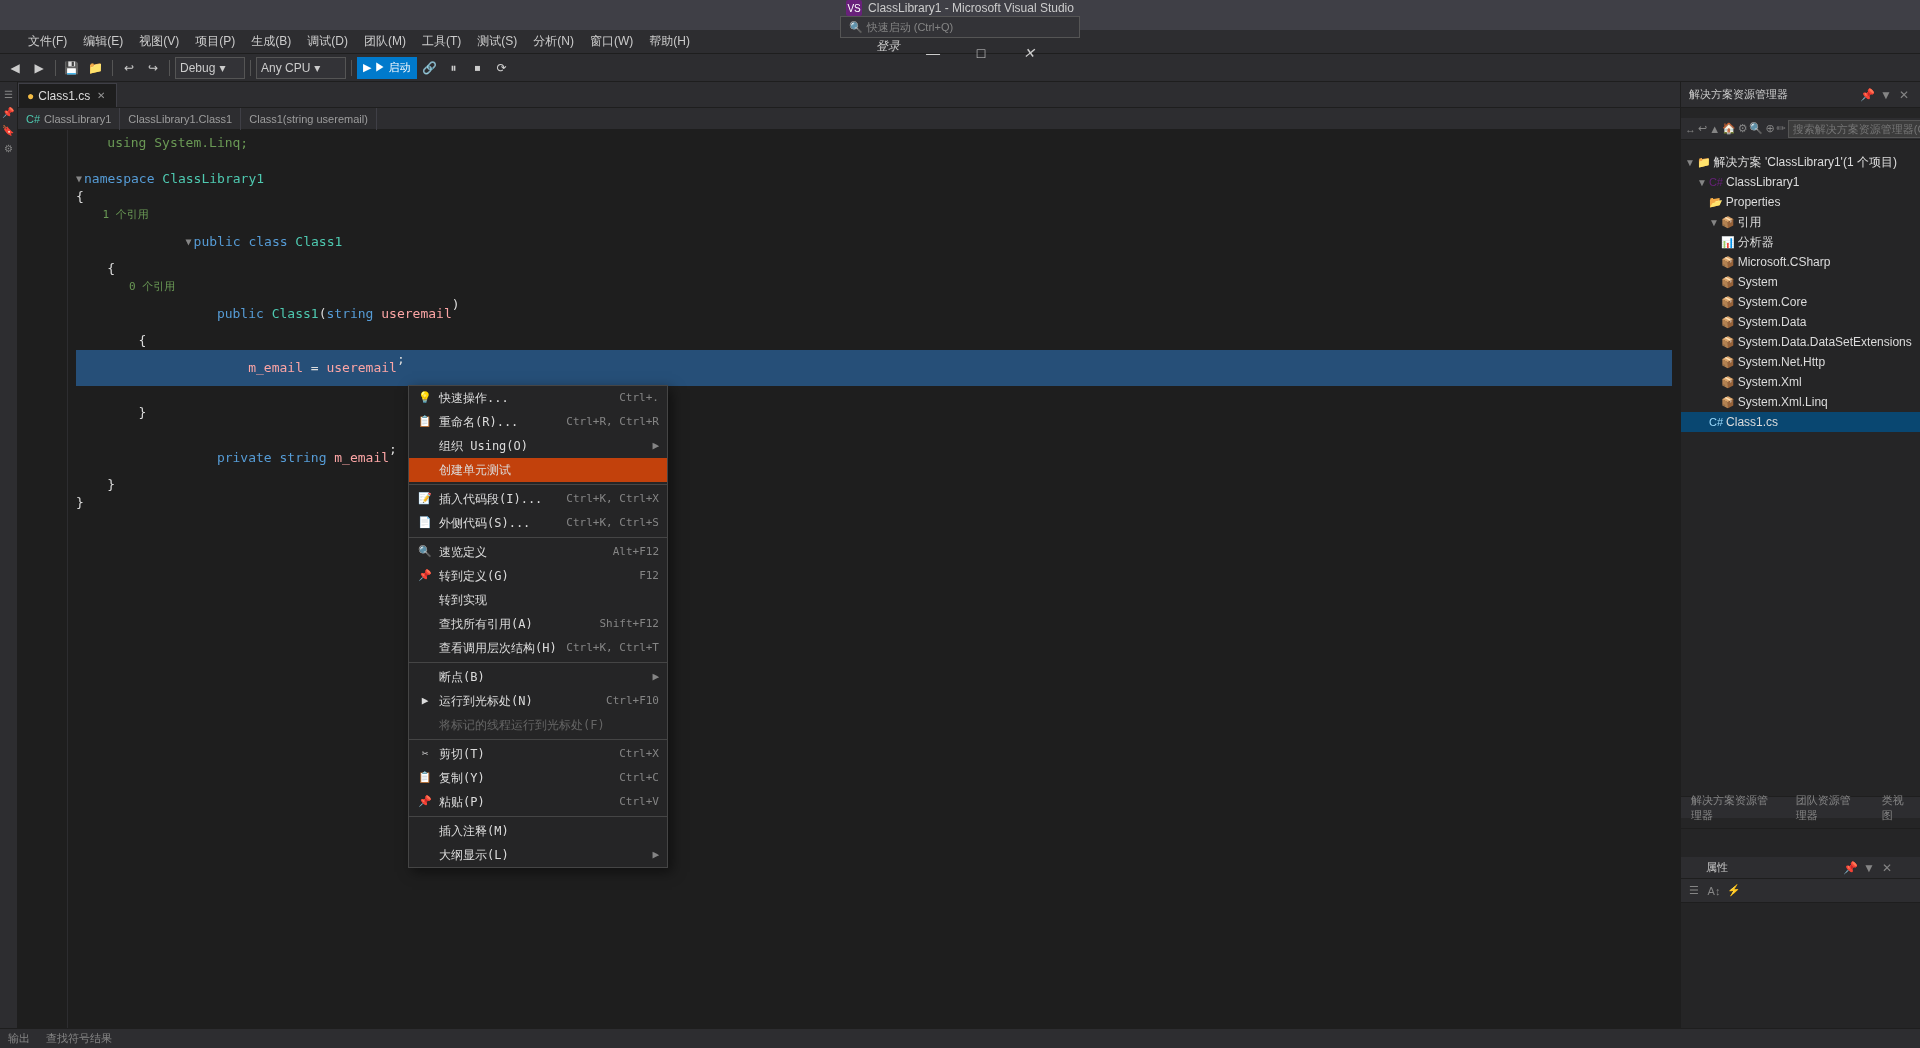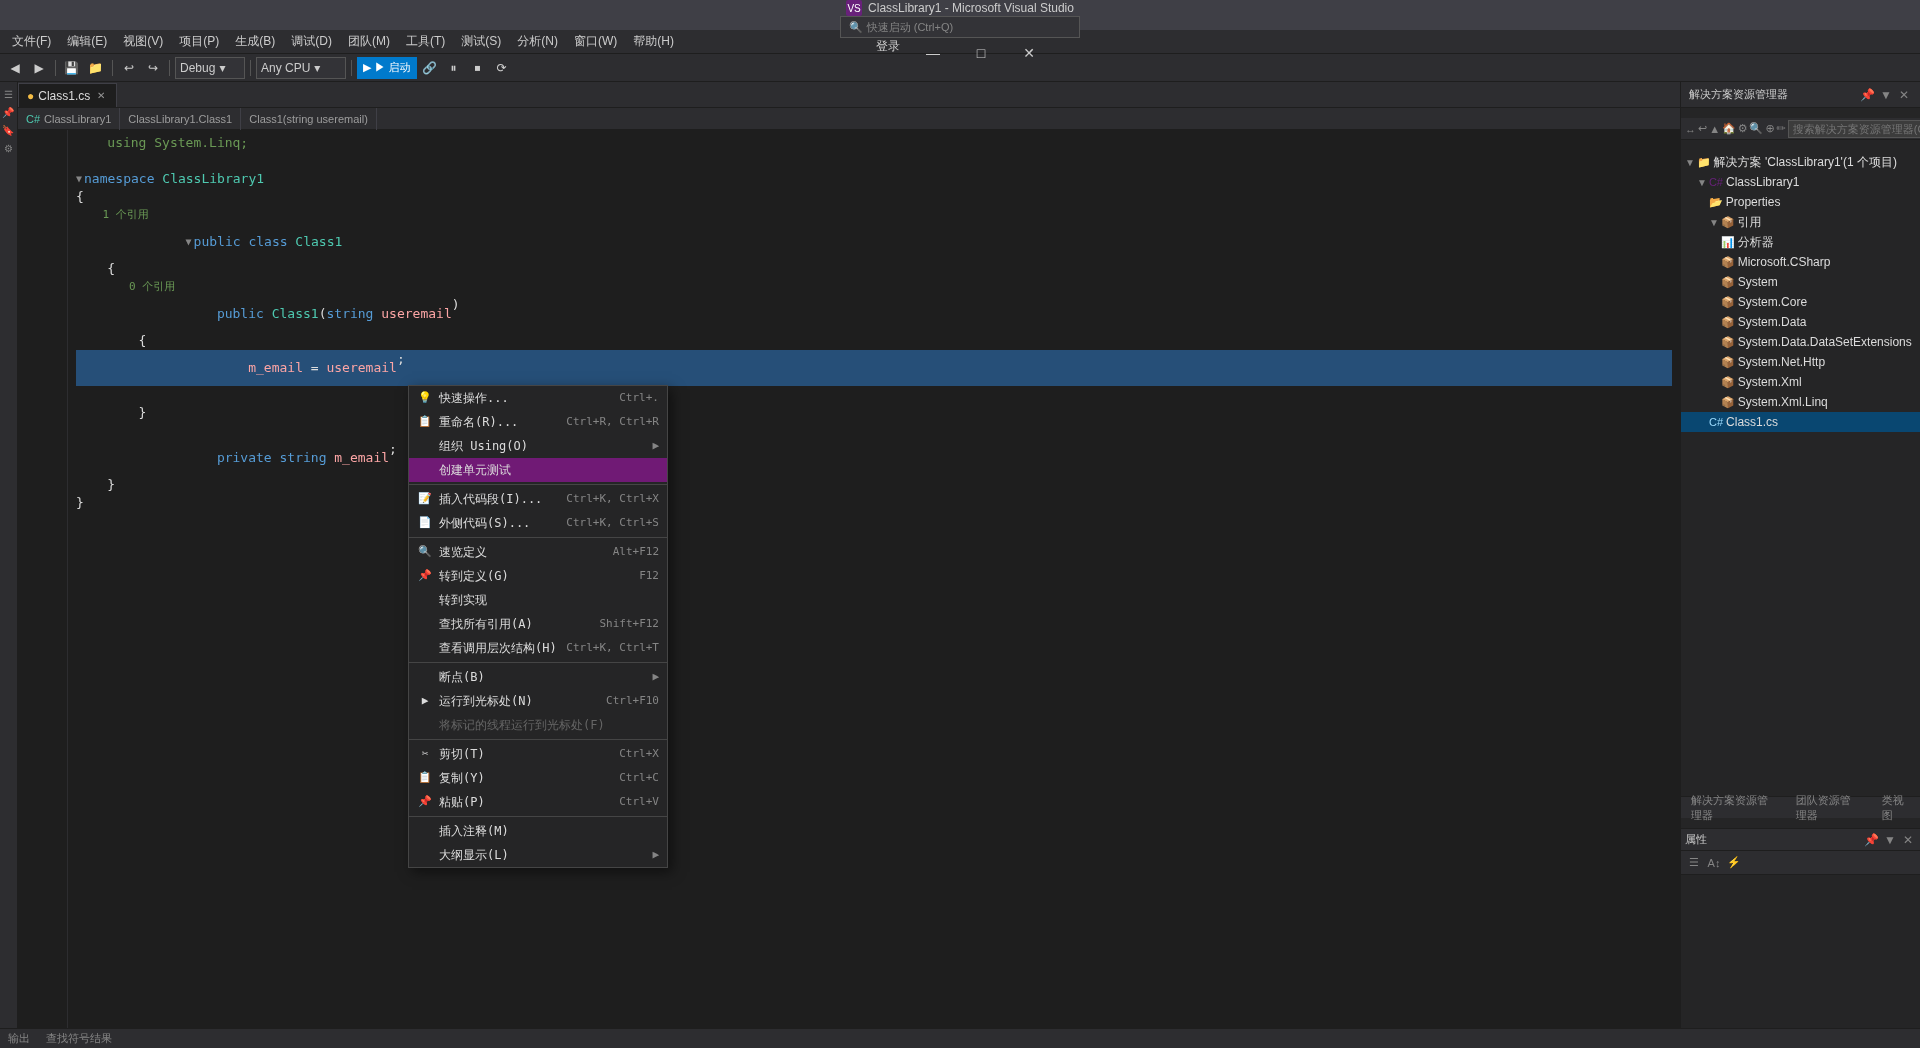--- a/index.html
+++ b/index.html
@@ -3,25 +3,25 @@
   <meta charset="utf-8">
   <style>
     * { margin: 0; padding: 0; box-sizing: border-box; }
     body { font-family: 'Segoe UI', sans-serif; font-size: 12px; background: #2d2d30; color: #dcdcdc; width: 1920px; height: 1048px; overflow: hidden; }
 
     
     .title-bar { background: #3f3f46; height: 30px; display: flex; align-items: center; padding: 0 8px; justify-content: space-between; flex-direction: column; }
     .title-bar-left { display: flex; align-items: center; gap: 6px; }
     .title-bar-icon { width: 16px; height: 16px; background: #68217a; border-radius: 2px; display: flex; align-items: center; justify-content: center; font-size: 10px; color: white; }
     .title-bar-title { color: #ccc; font-size: 12px; }
-    .title-bar-right { display: flex; gap: 2px; }
+    .title-bar-right { display: flex; gap: 2px; font-style: italic; }
     .title-btn { width: 46px; height: 30px; display: flex; align-items: center; justify-content: center; cursor: pointer; color: #ccc; font-size: 14px; }
 
     
-    .menu-bar { background: #2d2d30; height: 24px; display: flex; align-items: center; padding: 0 4px; border-bottom: 1px solid #1e1e1e; }
+    .menu-bar { background: #2d2d30; height: 24px; display: flex; align-items: center; padding: 0 20px; border-bottom: 1px solid #1e1e1e; }
     .menu-item { padding: 2px 8px; color: #ccc; cursor: pointer; font-size: 12px; height: 24px; display: flex; align-items: center; }
 
     
     .toolbar { background: #2d2d30; height: 28px; display: flex; align-items: center; padding: 0 4px; border-bottom: 1px solid #1e1e1e; gap: 2px; }
     .toolbar-btn { width: 22px; height: 22px; display: flex; align-items: center; justify-content: center; cursor: pointer; color: #ccc; font-size: 12px; border-radius: 2px; }
     .toolbar-sep { width: 1px; height: 16px; background: #555; margin: 0 3px; }
     .toolbar-dropdown { height: 22px; background: #333337; border: 1px solid #555; color: #ccc; font-size: 12px; padding: 0 4px; display: flex; align-items: center; gap: 4px; cursor: pointer; min-width: 70px; }
     .toolbar-platform { min-width: 90px; }
 
     
@@ -73,27 +73,27 @@
     .se-indent-3 { padding-left: 40px; }
     .se-arrow { color: #858585; font-size: 10px; margin-right: 2px; }
     .se-icon { margin-right: 3px; font-size: 11px; }
 
     
     .bottom-panel-tabs { height: 22px; background: #2d2d30; display: flex; align-items: center; border-top: 1px solid #1e1e1e; padding: 0 4px; gap: 8px; font-size: 11px; }
     .bottom-tab { padding: 2px 6px; color: #858585; cursor: pointer; }
 
     
     .properties-panel { height: 200px; background: #252526; border-top: 1px solid #1e1e1e; }
-    .props-title { height: 22px; background: #2d2d30; display: flex; align-items: center; justify-content: space-between; padding: 0 4px; font-size: 11px; color: #ccc; border-bottom: 1px solid #1e1e1e; }
+    .props-title { height: 22px; background: #2d2d30; display: flex; align-items: center; justify-content: space-between; padding: 0 25px; font-size: 11px; color: #ccc; border-bottom: 1px solid #1e1e1e; margin-top: 28px; }
     .props-toolbar { height: 24px; background: #2d2d30; display: flex; align-items: center; padding: 0 4px; gap: 2px; border-bottom: 1px solid #1e1e1e; }
 
     
     .context-menu { position: absolute; top: 255px; left: 390px; width: 260px; background: #252526; border: 1px solid #454545; box-shadow: 4px 4px 12px rgba(0,0,0,0.5); z-index: 1000; font-size: 12px; }
     .ctx-item { height: 24px; display: flex; align-items: center; padding: 0 8px; cursor: pointer; color: #dcdcdc; gap: 6px; }
-    .ctx-item.selected { background: #701a75; }
+    .ctx-item.selected { background: #c2410c; }
     .ctx-item.disabled { color: #656565; cursor: default; }
     .ctx-sep { height: 1px; background: #454545; margin: 2px 0; }
     .ctx-shortcut { margin-left: auto; color: #858585; font-size: 11px; }
     .ctx-icon { width: 16px; height: 16px; display: flex; align-items: center; justify-content: center; font-size: 11px; flex-shrink: 0; }
     .ctx-arrow { margin-left: auto; color: #858585; font-size: 11px; }
     .ctx-item-text { flex: 1; }
 
     
     ::-webkit-scrollbar { width: 6px; height: 6px; }
     ::-webkit-scrollbar-track { background: #1e1e1e; }

